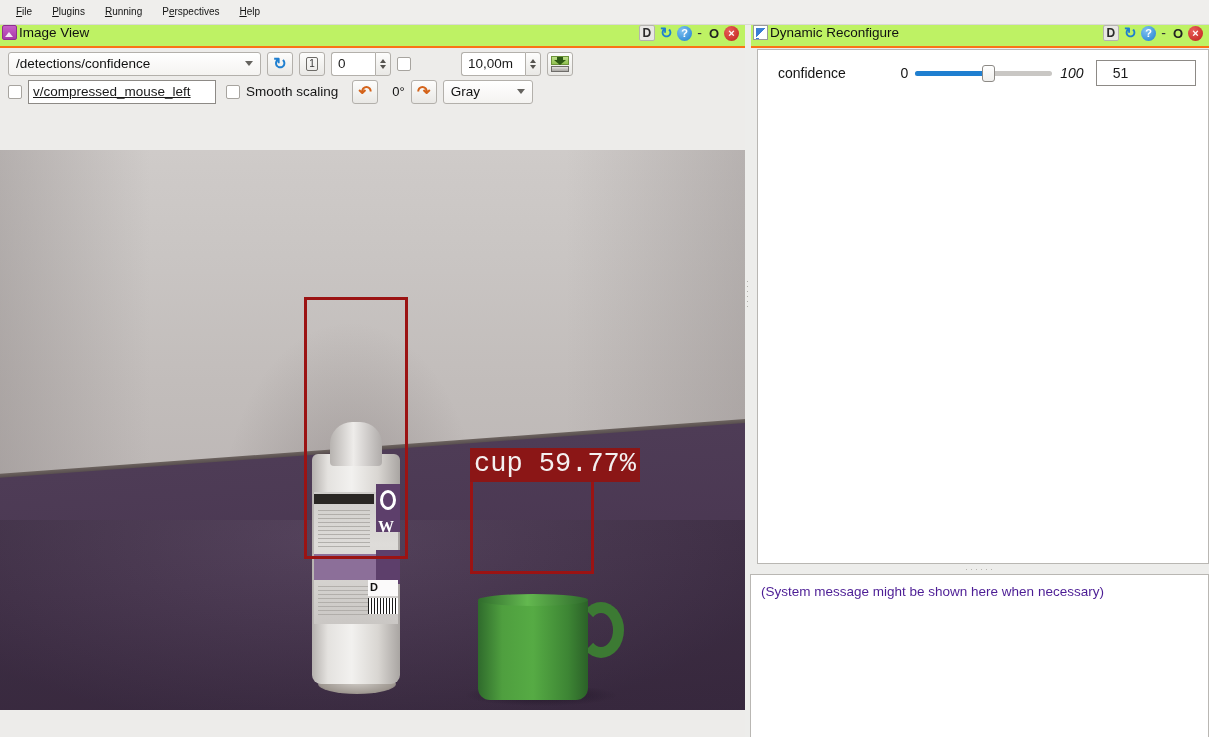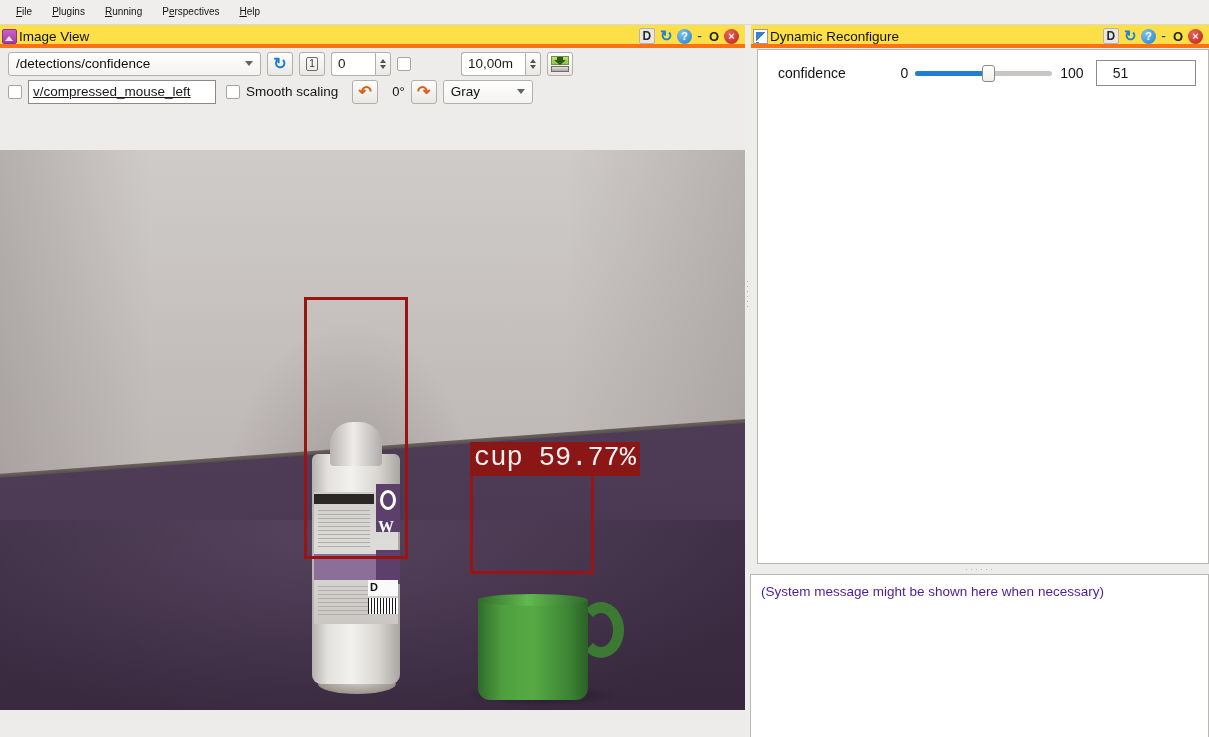--- a/index.html
+++ b/index.html
@@ -41,24 +41,24 @@
   
   #left-panel {
     position: absolute;
     left: 0; top: 0;
     width: 745px; height: 712px;
     background: #edecea;
   }
   .panel-title {
     height: 23px;
     display: flex;
-    align-items: flex-end;
+    align-items: flex-start;
     padding: 0 2px 0 2px;
-    border-bottom: 4px solid #f97316;
-    background: #fde047;
+    border-bottom: 2px solid #f97316;
+    background: #bef264;
   }
   .panel-title-text {
     font-size: 13.5px;
     color: #111;
     margin-left: 2px;
     white-space: nowrap;
   }
   .title-spacer { flex: 1; }
 
   .tab-icon {
@@ -426,21 +426,21 @@
   }
 
   #param-row {
     display: flex; align-items: center;
     padding: 10px 12px 0 20px;
     gap: 0;
   }
   #param-name { width: 128px; font-size: 14px; color: #141414; }
   .slider-min, .slider-max { font-size: 14px; color: #141414; }
   .slider-min { margin-right: 7px; }
-  .slider-max { margin-left: 8px; }
+  .slider-max { margin-left: 8px; font-style: italic; }
   .slider {
     position: relative;
     width: 143px; height: 18px;
     display: flex; align-items: center;
   }
   .slider .track {
     position: absolute; left: 0; right: 0; top: 7px;
     height: 5px; border-radius: 3px; background: #c9c7c4;
   }
   .slider .fill {
@@ -588,21 +588,21 @@
 
         <div class="cup-shadow"></div>
         <div class="cup-handle"></div>
         <div class="cup"></div>
         <div class="cup-top"></div>
       </div>
 
       <div class="det-box" style="left: 304px; top: 147px; width: 104px; height: 262px; border-color: rgb(155, 19, 19);"></div>
 
       <div class="det-box" style="left: 470px; top: 300px; width: 124px; height: 124px; border-color: rgb(155, 19, 19);"></div>
-      <div class="det-label" style="left: 470px; top: 292px; background: rgb(139, 22, 22); color: rgb(244, 240, 240);">cup 59.77%</div>
+      <div class="det-label" style="left: 470px; top: 298px; background: rgb(139, 22, 22); color: rgb(244, 240, 240);">cup 59.77%</div>
     </div>
   </div>
 
   <div class="vsplit-handle" style="left:745px; top:0; width:6px; height:540px; display:flex; align-items:center; justify-content:center;">
     <div class="dots" style="writing-mode:vertical-rl;">······</div>
   </div>
 
   <div id="right-panel">
     <div class="panel-title">
       <div class="tab-icon-pencil"></div>

